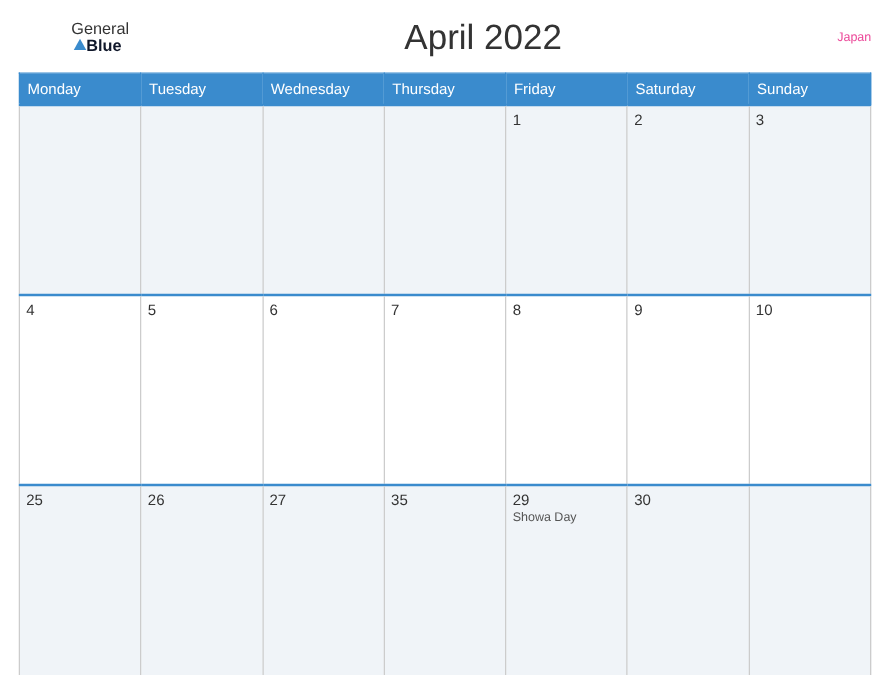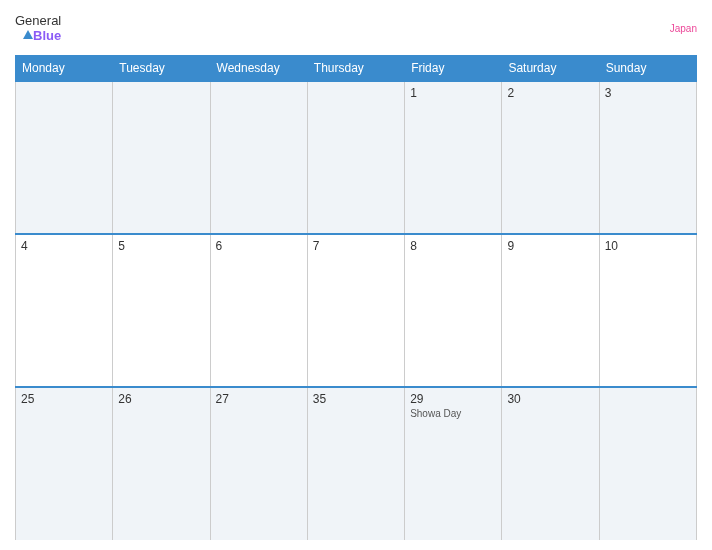--- a/index.html
+++ b/index.html
@@ -19,33 +19,34 @@
       display: flex;
       align-items: center;
       justify-content: space-between;
       margin-bottom: 8px;
       padding: 4px 0;
     }
 
     .logo {
       display: flex;
       flex-direction: column;
-      align-items: flex-end;
+      align-items: flex-start;
       line-height: 1;
+      margin-left: 42px;
     }
 
     .logo-general {
       font-size: 13px;
       color: #333;
       font-weight: normal;
     }
 
     .logo-blue {
       font-size: 13px;
-      color: #8b5cf6;
+      color: #0f172a;
       font-weight: bold;
     }
 
     .logo-triangle {
       display: inline-block;
       width: 0;
       height: 0;
       border-left: 5px solid transparent;
       border-right: 5px solid transparent;
       border-bottom: 9px solid #3a8bcd;
@@ -130,20 +131,21 @@
 </head>
 <body>
 
 <div class="header">
   <div class="logo">
     <span class="logo-general">General</span>
     <span>
       <span class="logo-triangle"></span><span class="logo-blue">Blue</span>
     </span>
   </div>
+  <div class="month-title">April 2022</div>
   <div class="country-label">Japan</div>
 </div>
 
 <table class="calendar">
   <thead>
     <tr>
     <th>Monday</th>
         <th>Tuesday</th>
         <th>Wednesday</th>
         <th>Thursday</th>

